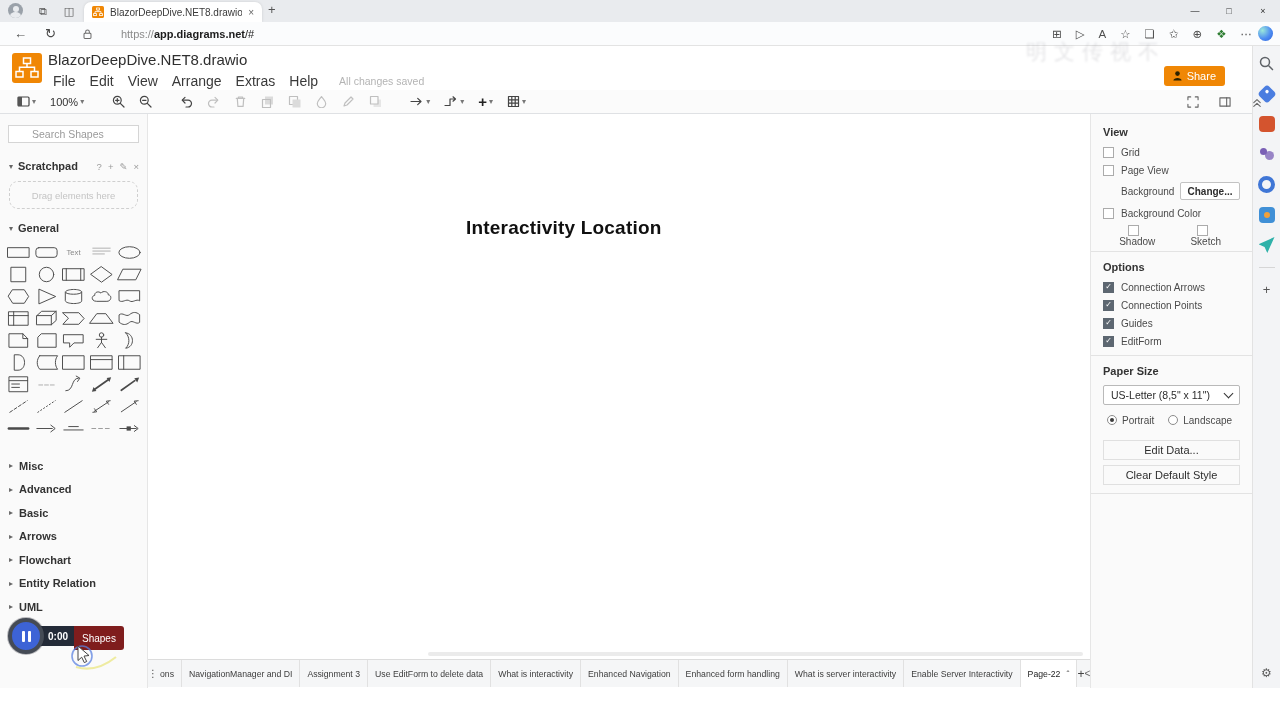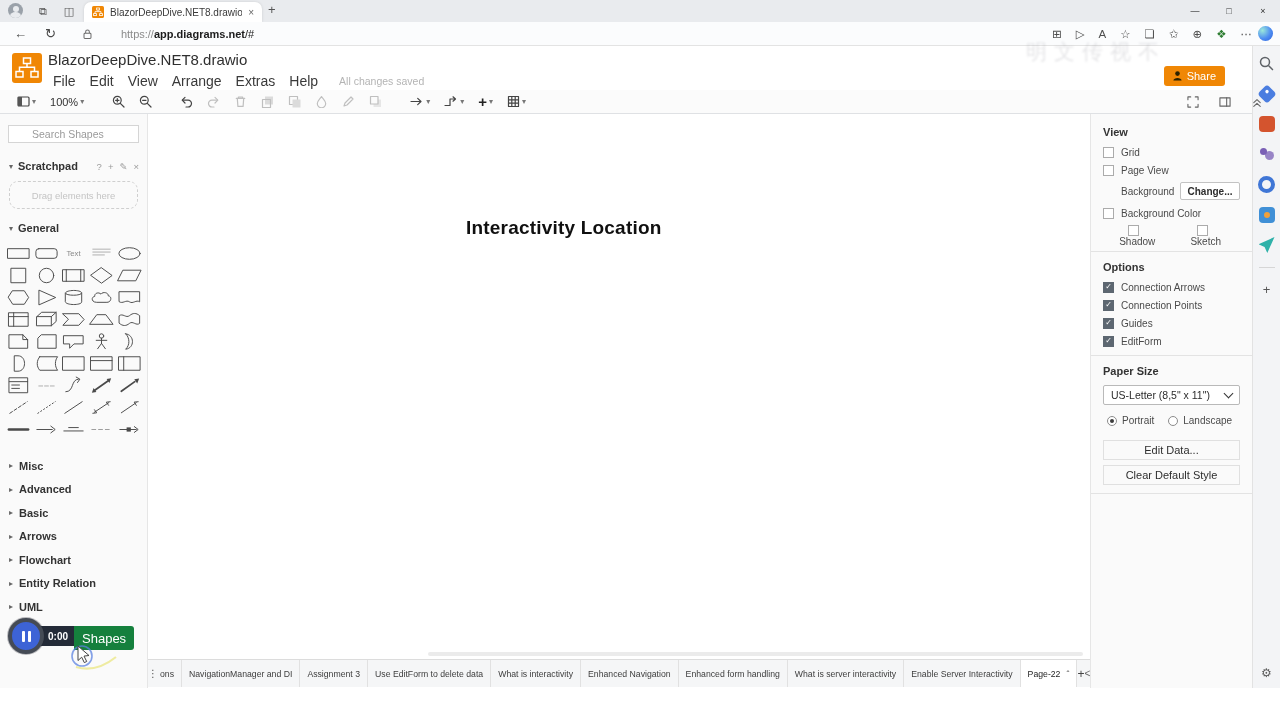--- a/index.html
+++ b/index.html
@@ -69,21 +69,21 @@
     font-family:"Liberation Sans","DejaVu Sans",sans-serif;}
   .search-box input::placeholder{color:#9a9a9a;}
   .sec-head{position:absolute;left:0;width:148px;display:flex;align-items:center;padding:0 9px;box-sizing:border-box;height:16px;}
   .sec-head .chev{font-size:8px;color:#666;margin-right:5px;}
   .sec-head .lbl{font-size:11px;font-weight:bold;color:#333;flex:1;}
   .pad-tools{display:flex;gap:6px;}
   .pad-tools span{font-size:9.5px;color:#9a9a9a;}
   .droparea{position:absolute;left:9px;top:67px;width:129px;height:28px;border:1px dashed #cfcfcf;border-radius:9px;box-sizing:border-box;
     display:flex;align-items:center;justify-content:center;font-size:9.5px;color:#c4c4c4;}
   .shape-grid{position:absolute;left:5px;top:128px;width:138px;display:grid;grid-template-columns:repeat(5,1fr);grid-auto-rows:22px;}
-  .shape-cell{display:flex;align-items:center;justify-content:center;}
+  .shape-cell{display:flex;align-items:flex-start;justify-content:center;}
   .sections{position:absolute;left:0;top:340px;width:148px;}
   .section-row{height:23.5px;display:flex;align-items:center;padding:0 9px;}
   .section-row .chev{font-size:8px;color:#666;margin-right:6px;}
   .section-row .lbl{font-size:11px;font-weight:bold;color:#333;}
 
   
   .canvas{position:absolute;left:148px;top:114px;width:942px;height:545px;background:#fff;}
   .canvas-heading{position:absolute;left:318px;top:103px;font-size:19px;font-weight:bold;color:#101010;letter-spacing:.2px;white-space:nowrap;}
   .hscroll{position:absolute;left:280px;top:538px;width:655px;height:4px;border-radius:2px;background:#ebebeb;}
 
@@ -104,21 +104,21 @@
   .change-btn{width:58px;height:16px;border:1px solid #c3c3c3;background:#fff;font-size:10px;color:#2d2d2d;font-weight:bold;
     display:flex;align-items:center;justify-content:center;border-radius:2px;}
   .twocol{display:flex;gap:0;}
   .twocol .crow{width:70px;flex-direction:column;}
   .fdiv{height:1px;background:#e3e3e3;margin:8px -12px 9px -12px;}
   .pselect{height:18px;border:1px solid #b9b9b9;border-radius:2px;background:#fff;display:flex;align-items:center;
     padding:0 7px;font-size:10.5px;color:#2c2c2c;margin-bottom:10px;}
   .pselect .grow{flex:1;}
   .vchev{width:6px;height:6px;border-right:1.6px solid #333;border-bottom:1.6px solid #333;transform:rotate(45deg);margin-top:-3px;}
   .radiorow{display:flex;align-items:center;gap:14px;margin:4px 0 14px 4px;}
-  .radio{display:flex;align-items:center;gap:5px;font-size:10px;color:#4a4a4a;}
+  .radio{display:flex;align-items:flex-start;gap:5px;font-size:10px;color:#4a4a4a;}
   .rdot{width:10px;height:10px;border-radius:50%;border:1px solid #8b8b8b;background:#fff;box-sizing:border-box;position:relative;}
   .rdot.on:before{content:"";position:absolute;left:2px;top:2px;width:4px;height:4px;border-radius:50%;background:#3c3c3c;}
   .fbtn{height:18px;border:1px solid #e0e0e0;background:transparent;display:flex;align-items:center;justify-content:center;
     font-size:11px;color:#2e2e2e;margin-bottom:5px;}
 
   
   .pagesbar{position:absolute;left:148px;top:659px;width:942px;height:28px;background:#f5f6f7;border-top:1px solid #dcdcdc;
     box-sizing:border-box;display:flex;align-items:stretch;overflow:hidden;}
   .pmenu{width:15px;display:flex;align-items:center;justify-content:center;font-size:10px;color:#555;}
   .ptab{display:flex;align-items:center;padding:0 7px;border-right:1px solid #e1e1e1;font-size:8.7px;color:#3d3d3d;white-space:nowrap;}
@@ -134,21 +134,21 @@
   .udemy{position:absolute;right:32px;top:5px;font-size:16px;font-weight:bold;color:rgba(255,255,255,.78);letter-spacing:.5px;}
 
   
   .player{position:absolute;left:8px;top:618px;display:flex;align-items:center;z-index:60;}
   .pcirc{width:28px;height:28px;border-radius:50%;background:#3d63d6;border:4px solid #454b55;
     box-shadow:0 0 0 1px rgba(40,40,50,.3);display:flex;align-items:center;justify-content:center;gap:3px;z-index:2;}
   .pbar{width:3px;height:11px;background:#fff;border-radius:1px;}
   .badges{display:flex;margin-left:-6px;height:20px;}
   .ptime{background:#242b38;color:#fff;font-size:10px;font-weight:bold;display:flex;align-items:center;
     padding:0 6px 0 10px;border-radius:2px 0 0 2px;}
-  .plabel{background:#15803d;color:#fff;font-size:13px;display:flex;align-items:center;padding:12px 8px;border-radius:0 3px 3px 0;}
+  .plabel{background:#7f1d1d;color:#fff;font-size:10px;display:flex;align-items:center;padding:12px 8px;border-radius:0 3px 3px 0;}
   .cursor-wrap{position:absolute;left:58px;top:20px;}
   .yarc{position:absolute;left:66px;top:34px;opacity:.55;}
 
   
   .wm-top{position:absolute;left:1026px;top:38px;z-index:70;font-size:21px;letter-spacing:7px;color:#8d8d97;
     opacity:.22;filter:blur(1.2px);pointer-events:none;white-space:nowrap;}
 </style>
 </head>
 <body>
 

